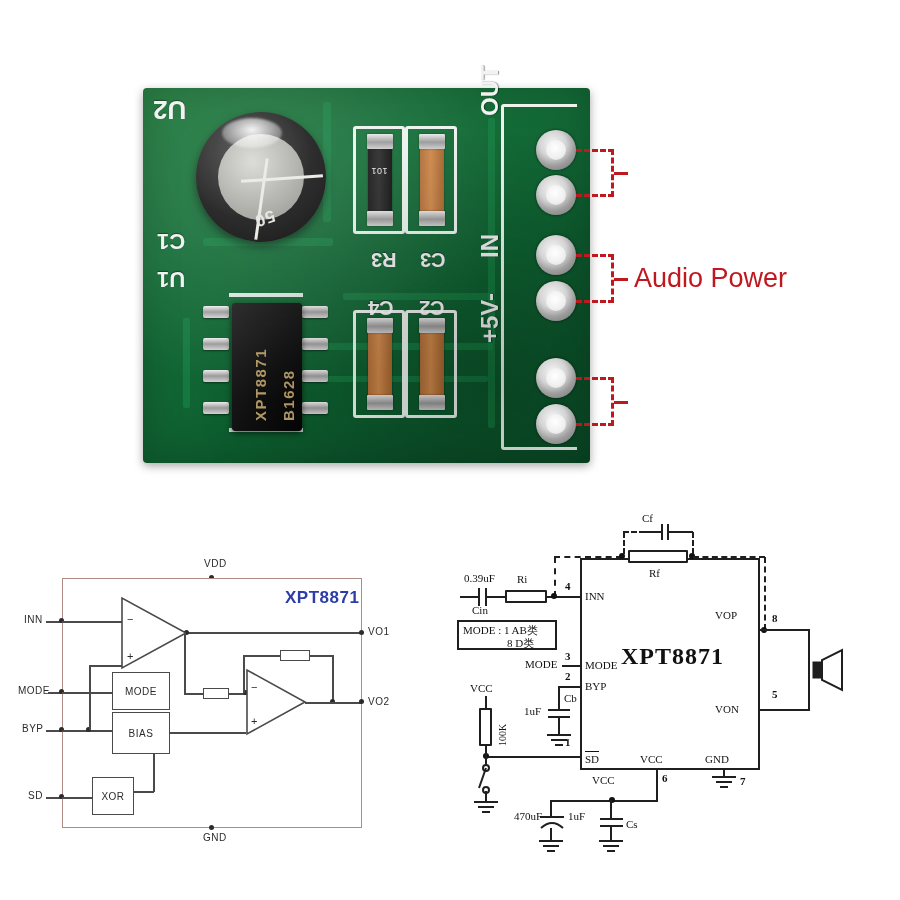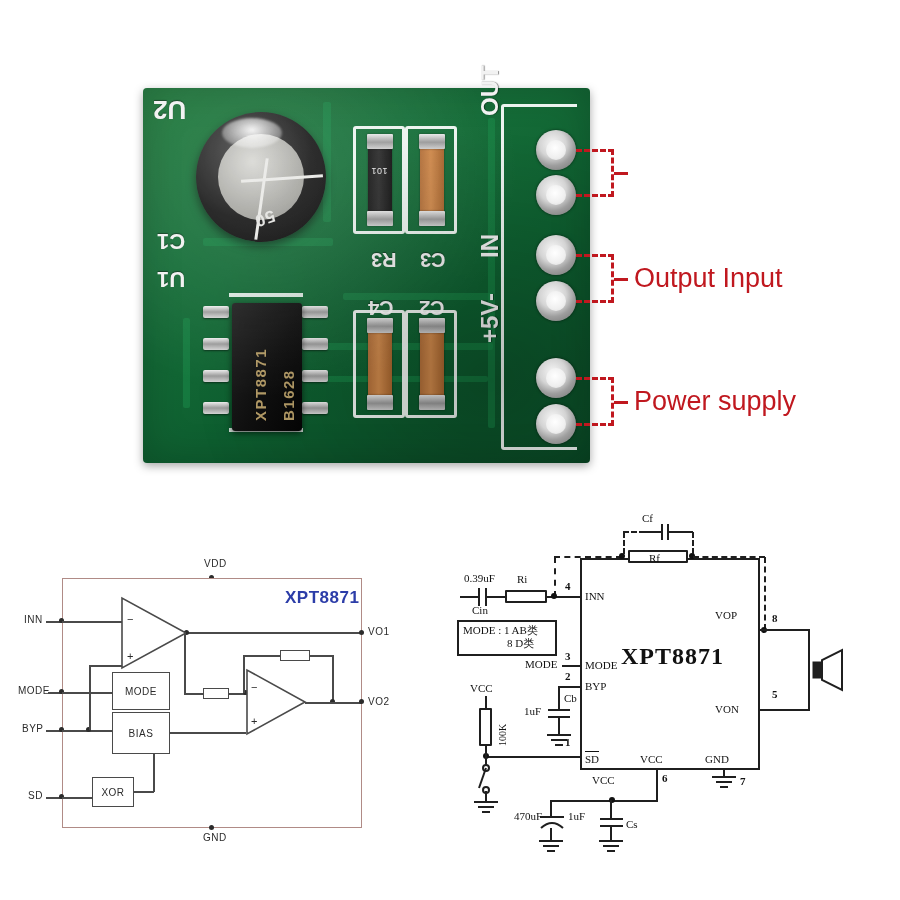--- a/index.html
+++ b/index.html
@@ -302,27 +302,26 @@
 
     <div class="ann-leader" style="left:576px; top:149px; width:38px;"></div>
     <div class="ann-leader" style="left:576px; top:194px; width:38px;"></div>
     <div class="ann-bracket" style="left:600px; top:149px; width:14px; height:48px;"></div>
     <div class="ann-tick" style="left:614px; top:172px;"></div>
 
     <div class="ann-leader" style="left:576px; top:254px; width:38px;"></div>
     <div class="ann-leader" style="left:576px; top:300px; width:38px;"></div>
     <div class="ann-bracket" style="left:600px; top:254px; width:14px; height:49px;"></div>
     <div class="ann-tick" style="left:614px; top:278px;"></div>
-    <div class="ann-label" style="left:634px; top:263px;">Output Input</div>
+    <div class="ann-label" style="left:634px; top:263px;">Audio Power</div>
 
     <div class="ann-leader" style="left:576px; top:377px; width:38px;"></div>
     <div class="ann-leader" style="left:576px; top:423px; width:38px;"></div>
     <div class="ann-bracket" style="left:600px; top:377px; width:14px; height:49px;"></div>
     <div class="ann-tick" style="left:614px; top:401px;"></div>
-    <div class="ann-label" style="left:634px; top:386px;">Power supply</div>
   </div>
 
   <div id="block-diagram">
 
     <div class="bd-pinlabel" style="left:204px; top:58px;">VDD</div>
     <div class="bd-node" style="left:209px; top:75px;"></div>
 
     <div class="bd-outer"></div>
 
     <div class="bd-title" style="left:285px; top:88px;">XPT8871</div>
@@ -361,21 +360,21 @@
     <div class="bd-line" style="left:186px; top:132px; width:58px; height:1.5px;"></div>
     <div class="bd-node" style="left:184px; top:130px;"></div>
     <div class="bd-line" style="left:244px; top:132px; width:118px; height:1.5px;"></div>
     <div class="bd-node" style="left:359px; top:130px;"></div>
     <div class="bd-pinlabel" style="left:368px; top:126px;">VO1</div>
 
     <div class="bd-box" style="left:112px; top:172px; width:58px; height:38px;">MODE</div>
 
     <div class="bd-box" style="left:112px; top:212px; width:58px; height:42px;">BIAS</div>
 
-    <div class="bd-box" style="left:92px; top:277px; width:42px; height:30px;">XOR</div>
+    <div class="bd-box" style="left:92px; top:277px; width:42px; height:38px;">XOR</div>
     <div class="bd-line" style="left:134px; top:291px; width:20px; height:1.5px;"></div>
     <div class="bd-line" style="left:153px; top:254px; width:1.5px; height:38px;"></div>
 
     <div class="bd-line" style="left:184px; top:132px; width:1.5px; height:62px;"></div>
     <div class="bd-line" style="left:184px; top:193px; width:20px; height:1.5px;"></div>
     <div class="bd-res" style="left:203px; top:188px; width:26px; height:11px;"></div>
     <div class="bd-line" style="left:229px; top:193px; width:18px; height:1.5px;"></div>
     <div class="bd-node" style="left:243px; top:190px;"></div>
 
     <svg class="bd-opamp" style="left:245px; top:168px;" width="64" height="68" viewBox="0 0 64 68">
@@ -398,21 +397,21 @@
 
   <div id="schematic">
 
     <div class="sc-box" style="left:140px; top:58px; width:180px; height:212px;"></div>
     <div class="sc-ictitle" style="left:181px; top:143px;">XPT8871</div>
 
     <div class="sc-dash-v" style="left:114px; top:57px; height:40px;"></div>
     <div class="sc-dash-h" style="left:114px; top:56px; width:68px;"></div>
     <div class="sc-node" style="left:179px; top:53px;"></div>
     <div class="sc-res" style="left:188px; top:50px; width:60px; height:13px;"></div>
-    <div class="sc-txt b" style="left:209px; top:52px;">Rf</div>
+    <div class="sc-txt b" style="left:209px; top:67px;">Rf</div>
     <div class="sc-node" style="left:249px; top:53px;"></div>
     <div class="sc-dash-h" style="left:253px; top:56px; width:72px;"></div>
     <div class="sc-dash-v" style="left:324px; top:57px; height:73px;"></div>
 
     <div class="sc-dash-v" style="left:183px; top:32px; height:22px;"></div>
     <div class="sc-dash-h" style="left:183px; top:31px; width:22px;"></div>
     <div class="sc-line" style="left:205px; top:31px; width:16px; height:2px;"></div>
     <div class="sc-capplate" style="left:221px; top:24px; width:2px; height:16px;"></div>
     <div class="sc-capplate" style="left:227px; top:24px; width:2px; height:16px;"></div>
     <div class="sc-line" style="left:229px; top:31px; width:16px; height:2px;"></div>
@@ -427,21 +426,21 @@
     <div class="sc-txt b" style="left:24px; top:72px;">0.39uF</div>
     <div class="sc-txt b" style="left:32px; top:104px;">Cin</div>
 
     <div class="sc-res" style="left:65px; top:90px; width:42px; height:13px;"></div>
     <div class="sc-txt b" style="left:77px; top:73px;">Ri</div>
     <div class="sc-line" style="left:107px; top:96px; width:33px; height:2px;"></div>
     <div class="sc-node" style="left:111px; top:93px;"></div>
     <div class="sc-pin" style="left:125px; top:80px;">4</div>
     <div class="sc-txt b" style="left:145px; top:90px;">INN</div>
 
-    <div class="sc-modebox" style="left:17px; top:120px; width:100px; height:36px;">
+    <div class="sc-modebox" style="left:17px; top:120px; width:100px; height:30px;">
       <span>MODE :</span>
       <span>1  AB类</span><br>
       <span style="display:inline-block; width:44px;"></span><span>8  D类</span>
     </div>
 
     <div class="sc-txt b" style="left:85px; top:158px;">MODE</div>
     <div class="sc-line" style="left:122px; top:165px; width:18px; height:2px;"></div>
     <div class="sc-pin" style="left:125px; top:150px;">3</div>
     <div class="sc-txt b" style="left:145px; top:159px;">MODE</div>
 

